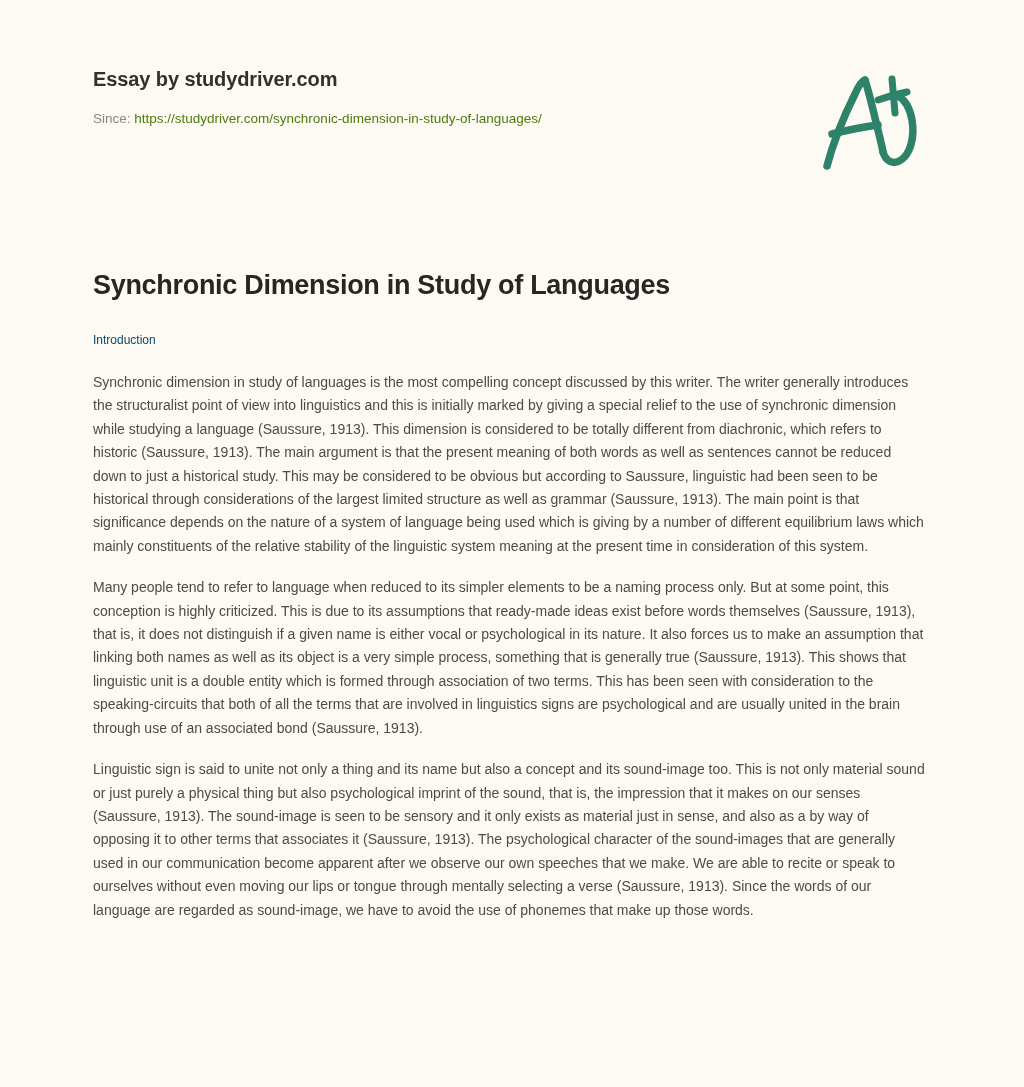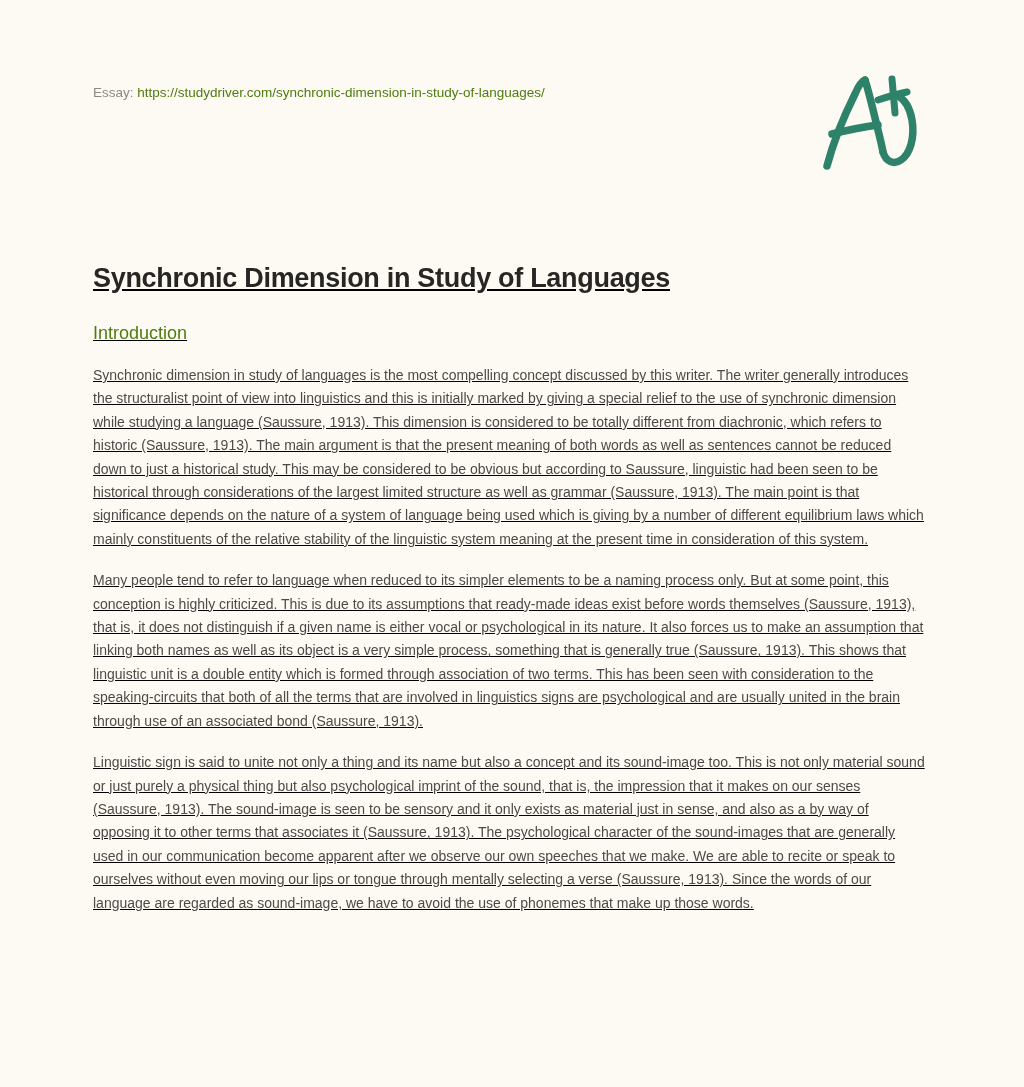--- a/index.html
+++ b/index.html
@@ -63,37 +63,36 @@
   .logo svg {
     display: block;
     width: 118px;
     height: 100px;
   }
 
   
   .doc {
     position: absolute;
     left: 93px;
-    top: 261px;
+    top: 268px;
     width: 848px;
-    text-decoration: underline;
   }
 
   .doc-title {
     font-size: 27px;
     font-weight: bold;
     color: #282624;
     line-height: 34px;
     letter-spacing: -0.3px;
     margin: 0 0 28px 0;
   }
 
   .section-label {
-    font-size: 18px;
-    color: #4d7c0f;
+    font-size: 12px;
+    color: #0c4a6e;
     line-height: 20px;
     margin: 0 0 21px 0;
   }
 
   .para {
     font-size: 14px;
     color: #4d4b49;
     line-height: 23.4px;
     margin: 0 16px 18px 0;
     text-align: left;
@@ -101,23 +100,24 @@
   .para:last-child {
     margin-bottom: 0;
   }
 </style>
 </head>
 <body>
 
 <div class="page">
 
   <div class="header">
+    <div class="brand-line">Essay by studydriver.com</div>
 
     <div class="source-line">
-      <span class="source-label">Essay:</span>
+      <span class="source-label">Since:</span>
       <a class="source-url" href="#">https://studydriver.com/synchronic-dimension-in-study-of-languages/</a>
     </div>
   </div>
 
   <div class="logo">
     <svg viewBox="0 0 118 100" xmlns="http://www.w3.org/2000/svg">
       <g fill="none" stroke="#2e8269" stroke-linecap="round" stroke-linejoin="round">
 
         <path d="M9 94 C14 75 24 48 37 22 C40 15 44 9 47 8" stroke-width="7.5"></path>
 

